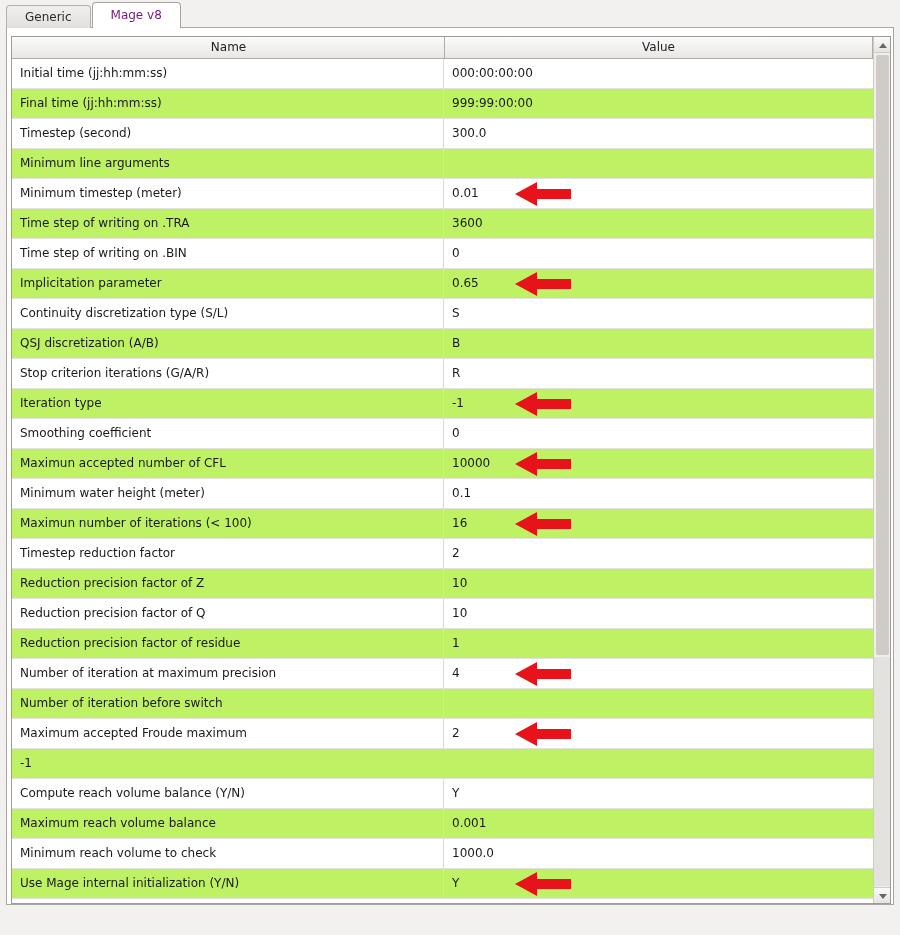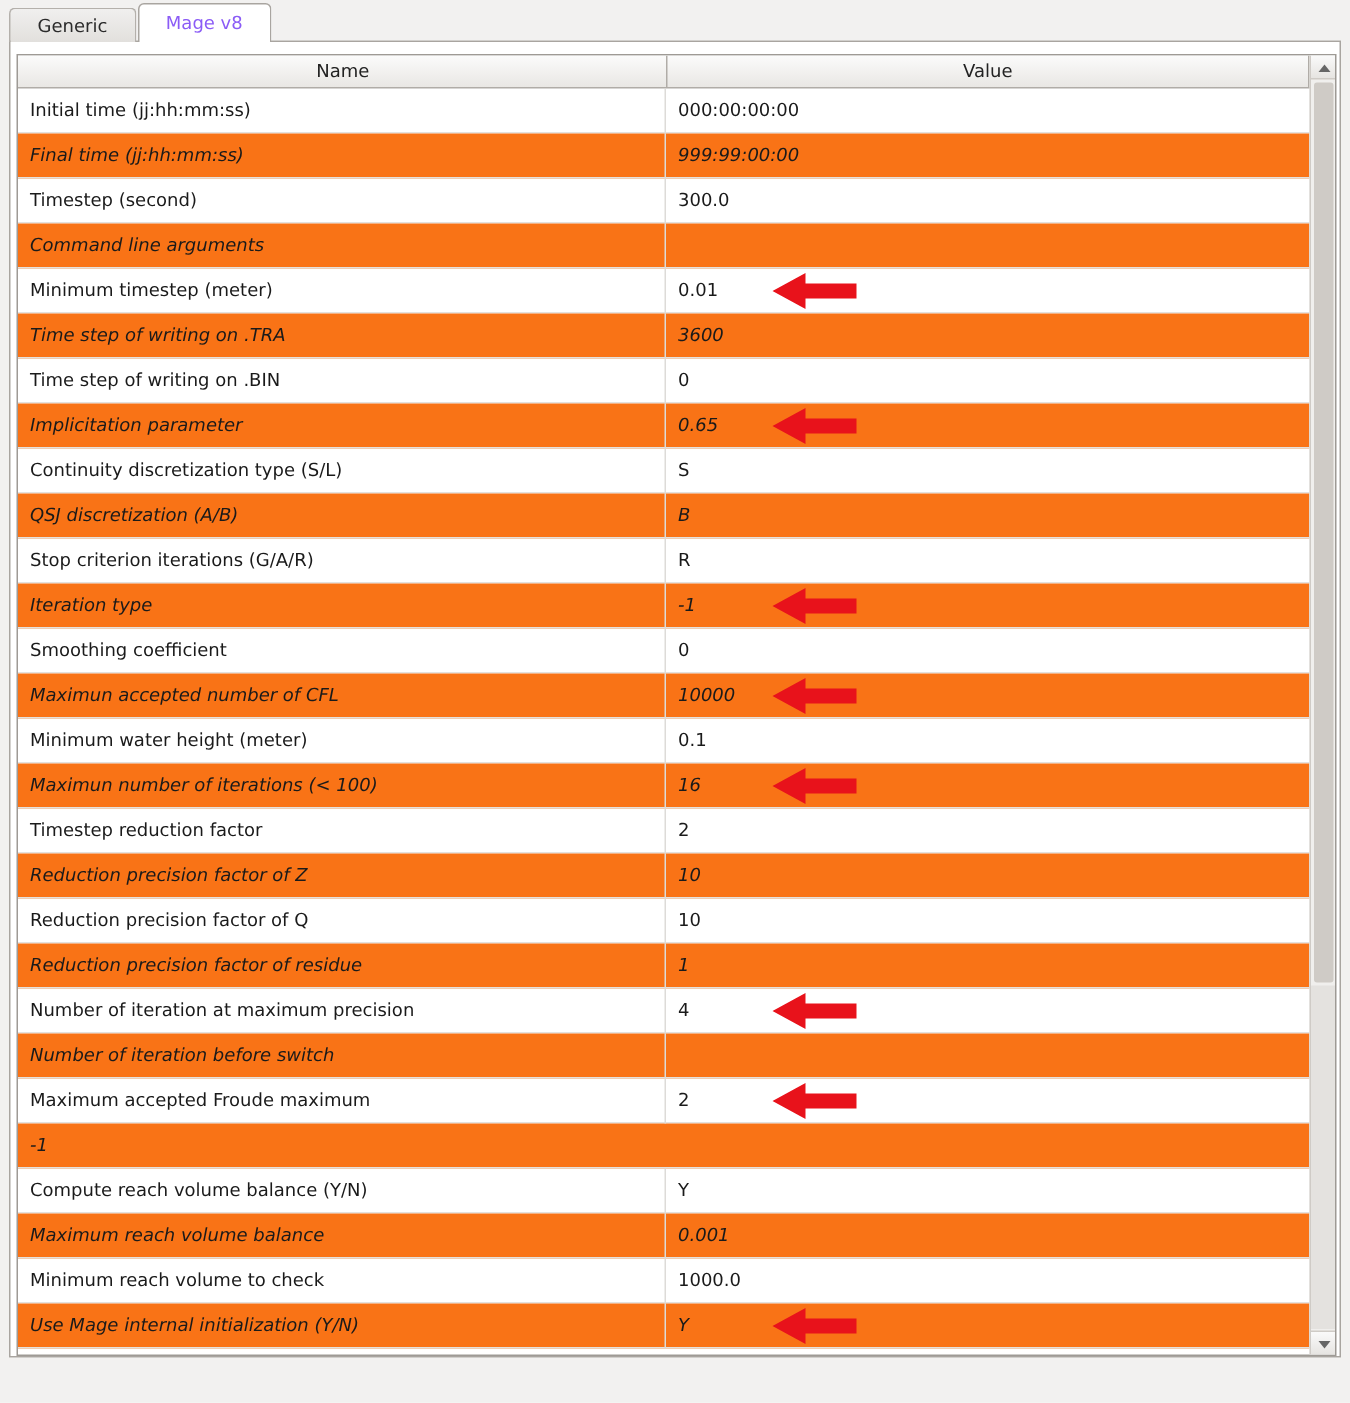--- a/index.html
+++ b/index.html
@@ -43,21 +43,21 @@
     background: linear-gradient(#f0efee, #e2e0dd);
     color: #2b2b2b;
     margin-right: 1px;
     cursor: default;
     position: relative;
   }
   .tab.active {
     height: 26px;
     line-height: 25px;
     background: #ffffff;
-    color: #8b5cf6;
+    color: #701a75;
     border-color: #a9a5a0;
     z-index: 6;
   }
 
   
   .content-frame {
     position: absolute;
     left: 6px;
     top: 27px;
     width: 888px;
@@ -116,21 +116,21 @@
     height: 30px;
     line-height: 29px;
     font-size: 12px;
     padding: 0 16px 0 8px;
     overflow: hidden;
     white-space: nowrap;
     color: #1a1a1a;
   }
   .row .c.name { width: 432px; border-right: 1px solid #dddbd8; }
   .row .c.value { width: 429px; }
-  .row.alt { background: #f97316; font-style: italic; }
+  .row.alt { background: #bef264; }
 
   
   .vscroll {
     position: absolute;
     right: 0;
     top: 0;
     width: 17px;
     height: 100%;
     background: #f0efed;
     border-left: 1px solid #cfcbc6;
@@ -218,21 +218,21 @@
           </div>
           <div class="row alt">
             <div class="c name">Final time (jj:hh:mm:ss)</div>
             <div class="c value">999:99:00:00</div>
           </div>
           <div class="row">
             <div class="c name">Timestep (second)</div>
             <div class="c value">300.0</div>
           </div>
           <div class="row alt">
-            <div class="c name">Command line arguments</div>
+            <div class="c name">Minimum line arguments</div>
             <div class="c value"></div>
           </div>
           <div class="row">
             <div class="c name">Minimum timestep (meter)</div>
             <div class="c value">0.01</div>
           </div>
           <div class="row alt">
             <div class="c name">Time step of writing on .TRA</div>
             <div class="c value">3600</div>
           </div>

